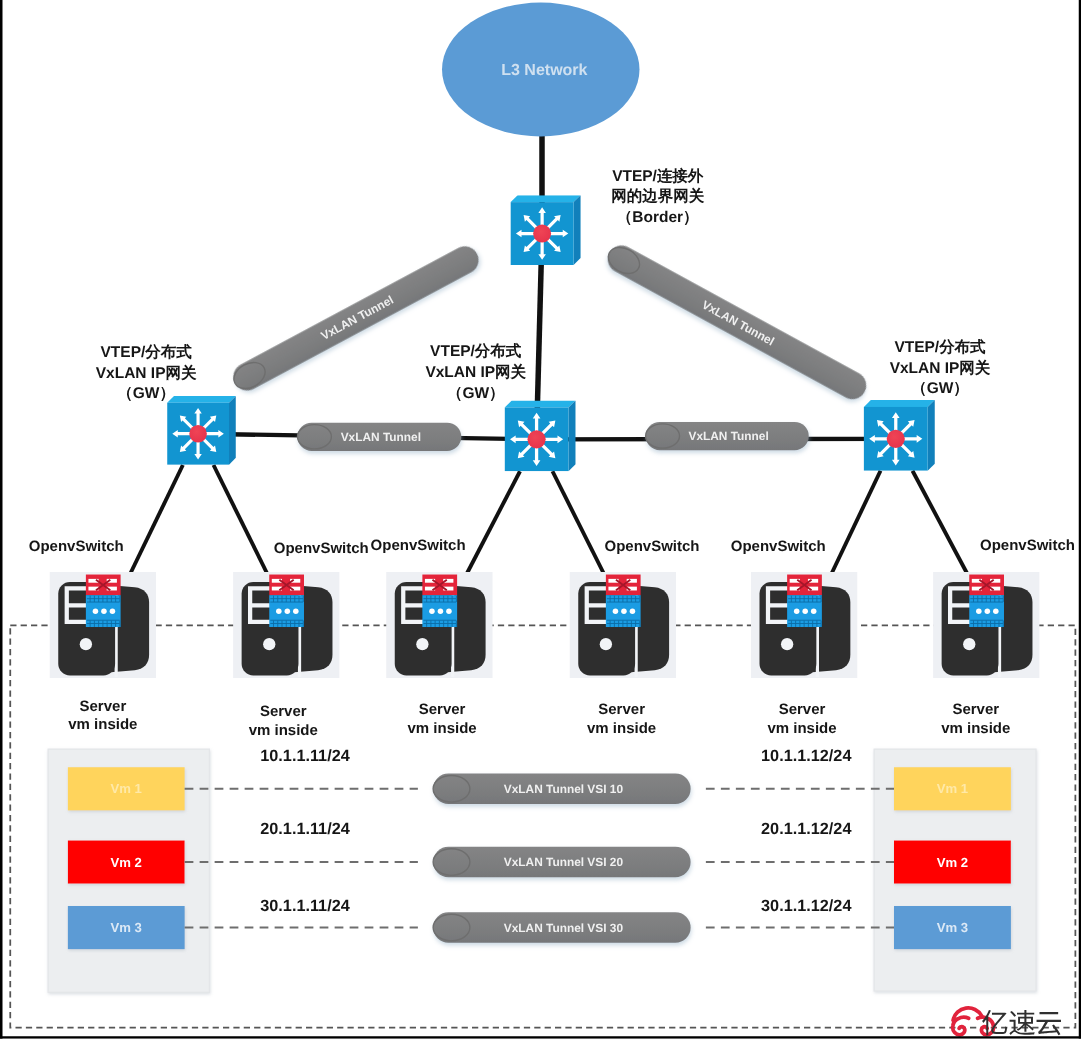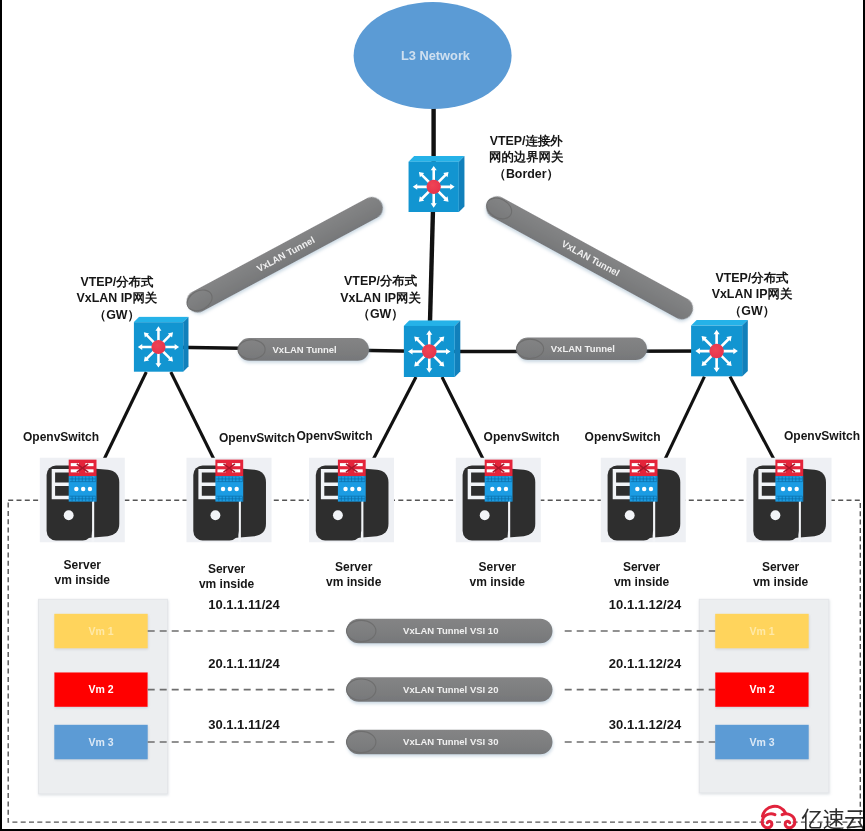--- a/index.html
+++ b/index.html
@@ -14,21 +14,21 @@
   .srv-label{font-size:12px;font-weight:bold;fill:#161616;}
   .ip-label{font-size:13px;font-weight:bold;fill:#161616;}
   .gw-label{font-size:12.4px;font-weight:bold;fill:#161616;}
   .vm-label{font-size:10.5px;font-weight:bold;}
   .frame-edge{position:absolute;background:#000;}
   #edge-left{left:0;top:0;width:2px;height:831px;}
   #edge-right{right:0;top:0;width:2px;height:831px;}
   #edge-bottom{left:0;bottom:0;width:865px;height:2px;}
   #watermark{position:absolute;left:757px;top:803px;width:110px;height:28px;}
   #wm-logo{position:absolute;left:0;top:0;}
-  #wm-text{position:absolute;left:44px;top:2px;font-size:22px;font-weight:normal;color:#2f2f2f;
+  #wm-text{position:absolute;left:28px;top:2px;font-size:22px;font-weight:normal;color:#2f2f2f;
            line-height:24px;font-family:"Noto Sans CJK SC","DejaVu Sans",sans-serif;white-space:nowrap;letter-spacing:-0.5px;}
 </style>
 </head>
 <body>
 
 <div id="page">
 <svg id="svgroot" width="865" height="831" viewBox="0 0 865 831">
 <defs>
 <linearGradient id="gTun" x1="0" y1="0" x2="0" y2="1">
           <stop offset="0" stop-color="#848485"></stop>

